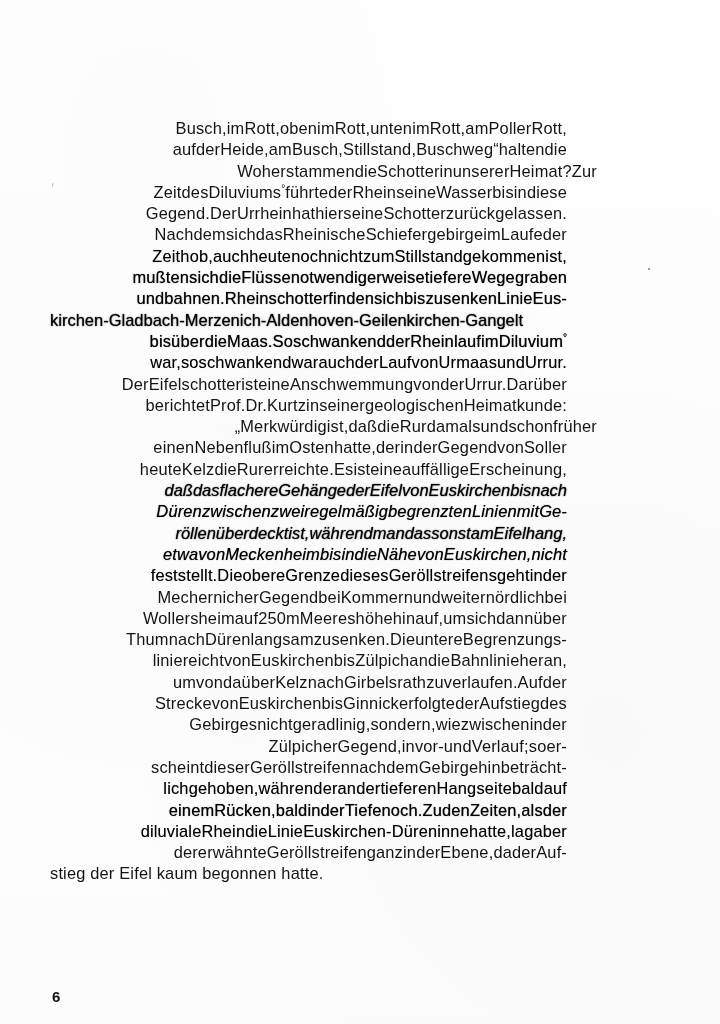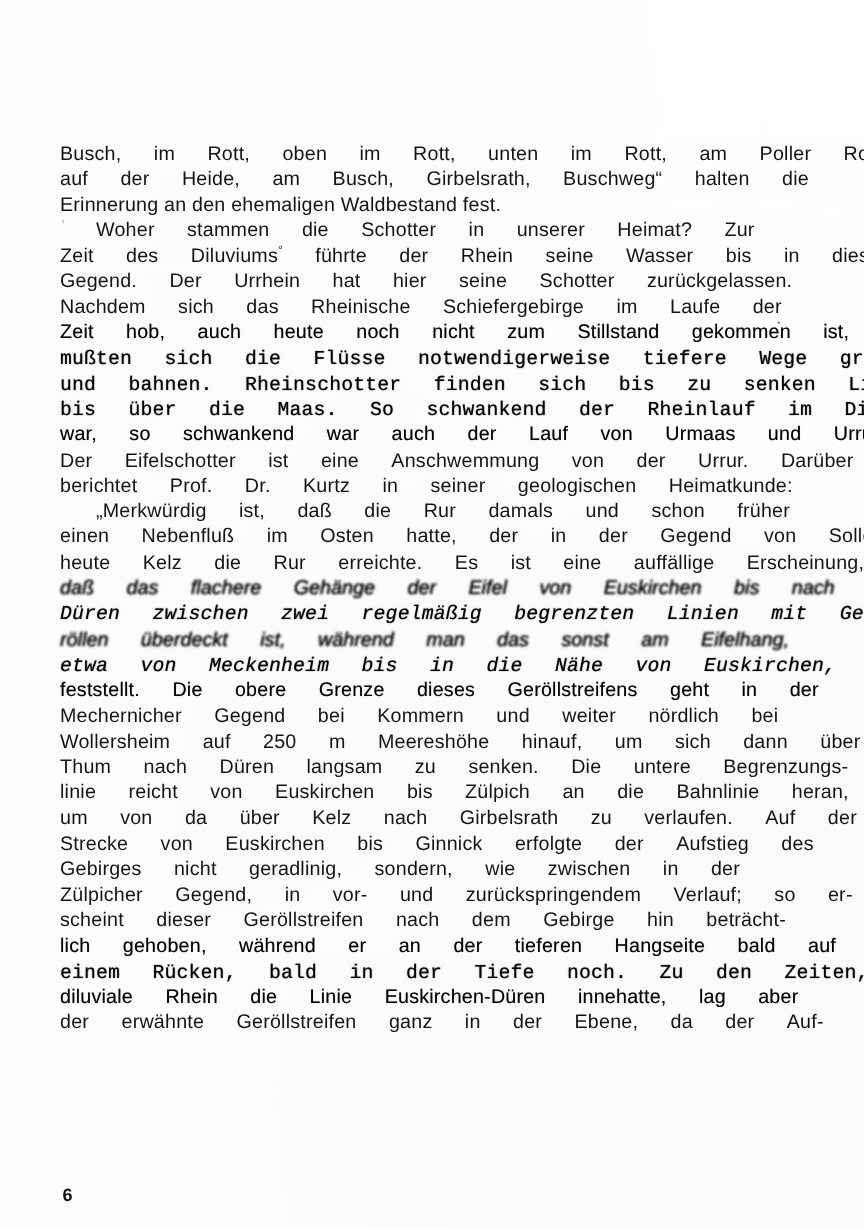--- a/index.html
+++ b/index.html
@@ -46,23 +46,22 @@
     line-height: 21.3px;
     font-size: 16.4px;
     letter-spacing: 0.18px;
     white-space: nowrap;
     color: #141414;
   }
 
   
   .line.just {
     display: flex;
-    justify-content: space-between;
+    justify-content: flex-end;
     width: 517px;
-    gap: 27px;
   }
   .line.just > span { display: inline-block; }
 
   
   .line.ragged { display: block; }
 
   
   .line.indent { padding-left: 30px; }
 
   
@@ -74,21 +73,20 @@
 
   
   .smudge-1 {
     filter: blur(0.32px) contrast(1.22);
     text-shadow: 0 0 0.7px rgba(0,0,0,0.45);
   }
   
   .smudge-2 {
     filter: blur(0.52px) contrast(1.35);
     text-shadow: 0 0 1.1px rgba(0,0,0,0.55), 0.3px 0 0.6px rgba(0,0,0,0.3);
-    font-family: Liberation Mono, monospace;
   }
   
   .smudge-3 {
     filter: blur(0.75px) contrast(1.5);
     text-shadow: 0 0 1.5px rgba(0,0,0,0.65), 0.4px 0.2px 0.9px rgba(0,0,0,0.4);
     letter-spacing: 0.05px;
   }
 
   
   .fn {
@@ -152,26 +150,25 @@
           <span>am</span>
           <span>Poller</span>
           <span>Rott,</span>
         </div>
         <div class="line just">
           <span>auf</span>
           <span>der</span>
           <span>Heide,</span>
           <span>am</span>
           <span>Busch,</span>
-          <span>Girbelsrath,</span>
+          <span>Stillstand,</span>
           <span>Buschweg“</span>
           <span>halten</span>
           <span>die</span>
         </div>
-        <div class="line ragged">Erinnerung an den ehemaligen Waldbestand fest.</div>
       </div>
       <div>
         <div class="line just indent">
           <span>Woher</span>
           <span>stammen</span>
           <span>die</span>
           <span>Schotter</span>
           <span>in</span>
           <span>unserer</span>
           <span>Heimat?</span>
@@ -237,20 +234,21 @@
           <span>bahnen.</span>
           <span>Rheinschotter</span>
           <span>finden</span>
           <span>sich</span>
           <span>bis</span>
           <span>zu</span>
           <span>senken</span>
           <span>Linie</span>
           <span>Eus-</span>
         </div>
+        <div class="line ragged smudge-3">kirchen-Gladbach-Merzenich-Aldenhoven-Geilenkirchen-Gangelt</div>
         <div class="line just smudge-2">
           <span>bis</span>
           <span>über</span>
           <span>die</span>
           <span>Maas.</span>
           <span>So</span>
           <span>schwankend</span>
           <span>der</span>
           <span>Rheinlauf</span>
           <span>im</span>
@@ -462,21 +460,20 @@
           <span>zwischen</span>
           <span>in</span>
           <span>der</span>
         </div>
         <div class="line just">
           <span>Zülpicher</span>
           <span>Gegend,</span>
           <span>in</span>
           <span>vor-</span>
           <span>und</span>
-          <span>zurückspringendem</span>
           <span>Verlauf;</span>
           <span>so</span>
           <span>er-</span>
         </div>
         <div class="line just">
           <span>scheint</span>
           <span>dieser</span>
           <span>Geröllstreifen</span>
           <span>nach</span>
           <span>dem</span>
@@ -525,20 +522,21 @@
           <span>erwähnte</span>
           <span>Geröllstreifen</span>
           <span>ganz</span>
           <span>in</span>
           <span>der</span>
           <span>Ebene,</span>
           <span>da</span>
           <span>der</span>
           <span>Auf-</span>
         </div>
+        <div class="line ragged">stieg der Eifel kaum begonnen hatte.</div>
       </div>
     </div>
 
   <div class="speck speck-right"></div>
   <div class="margin-mark">′</div>
 
   <div class="folio">6</div>
 </div>
 
 </body></html>

